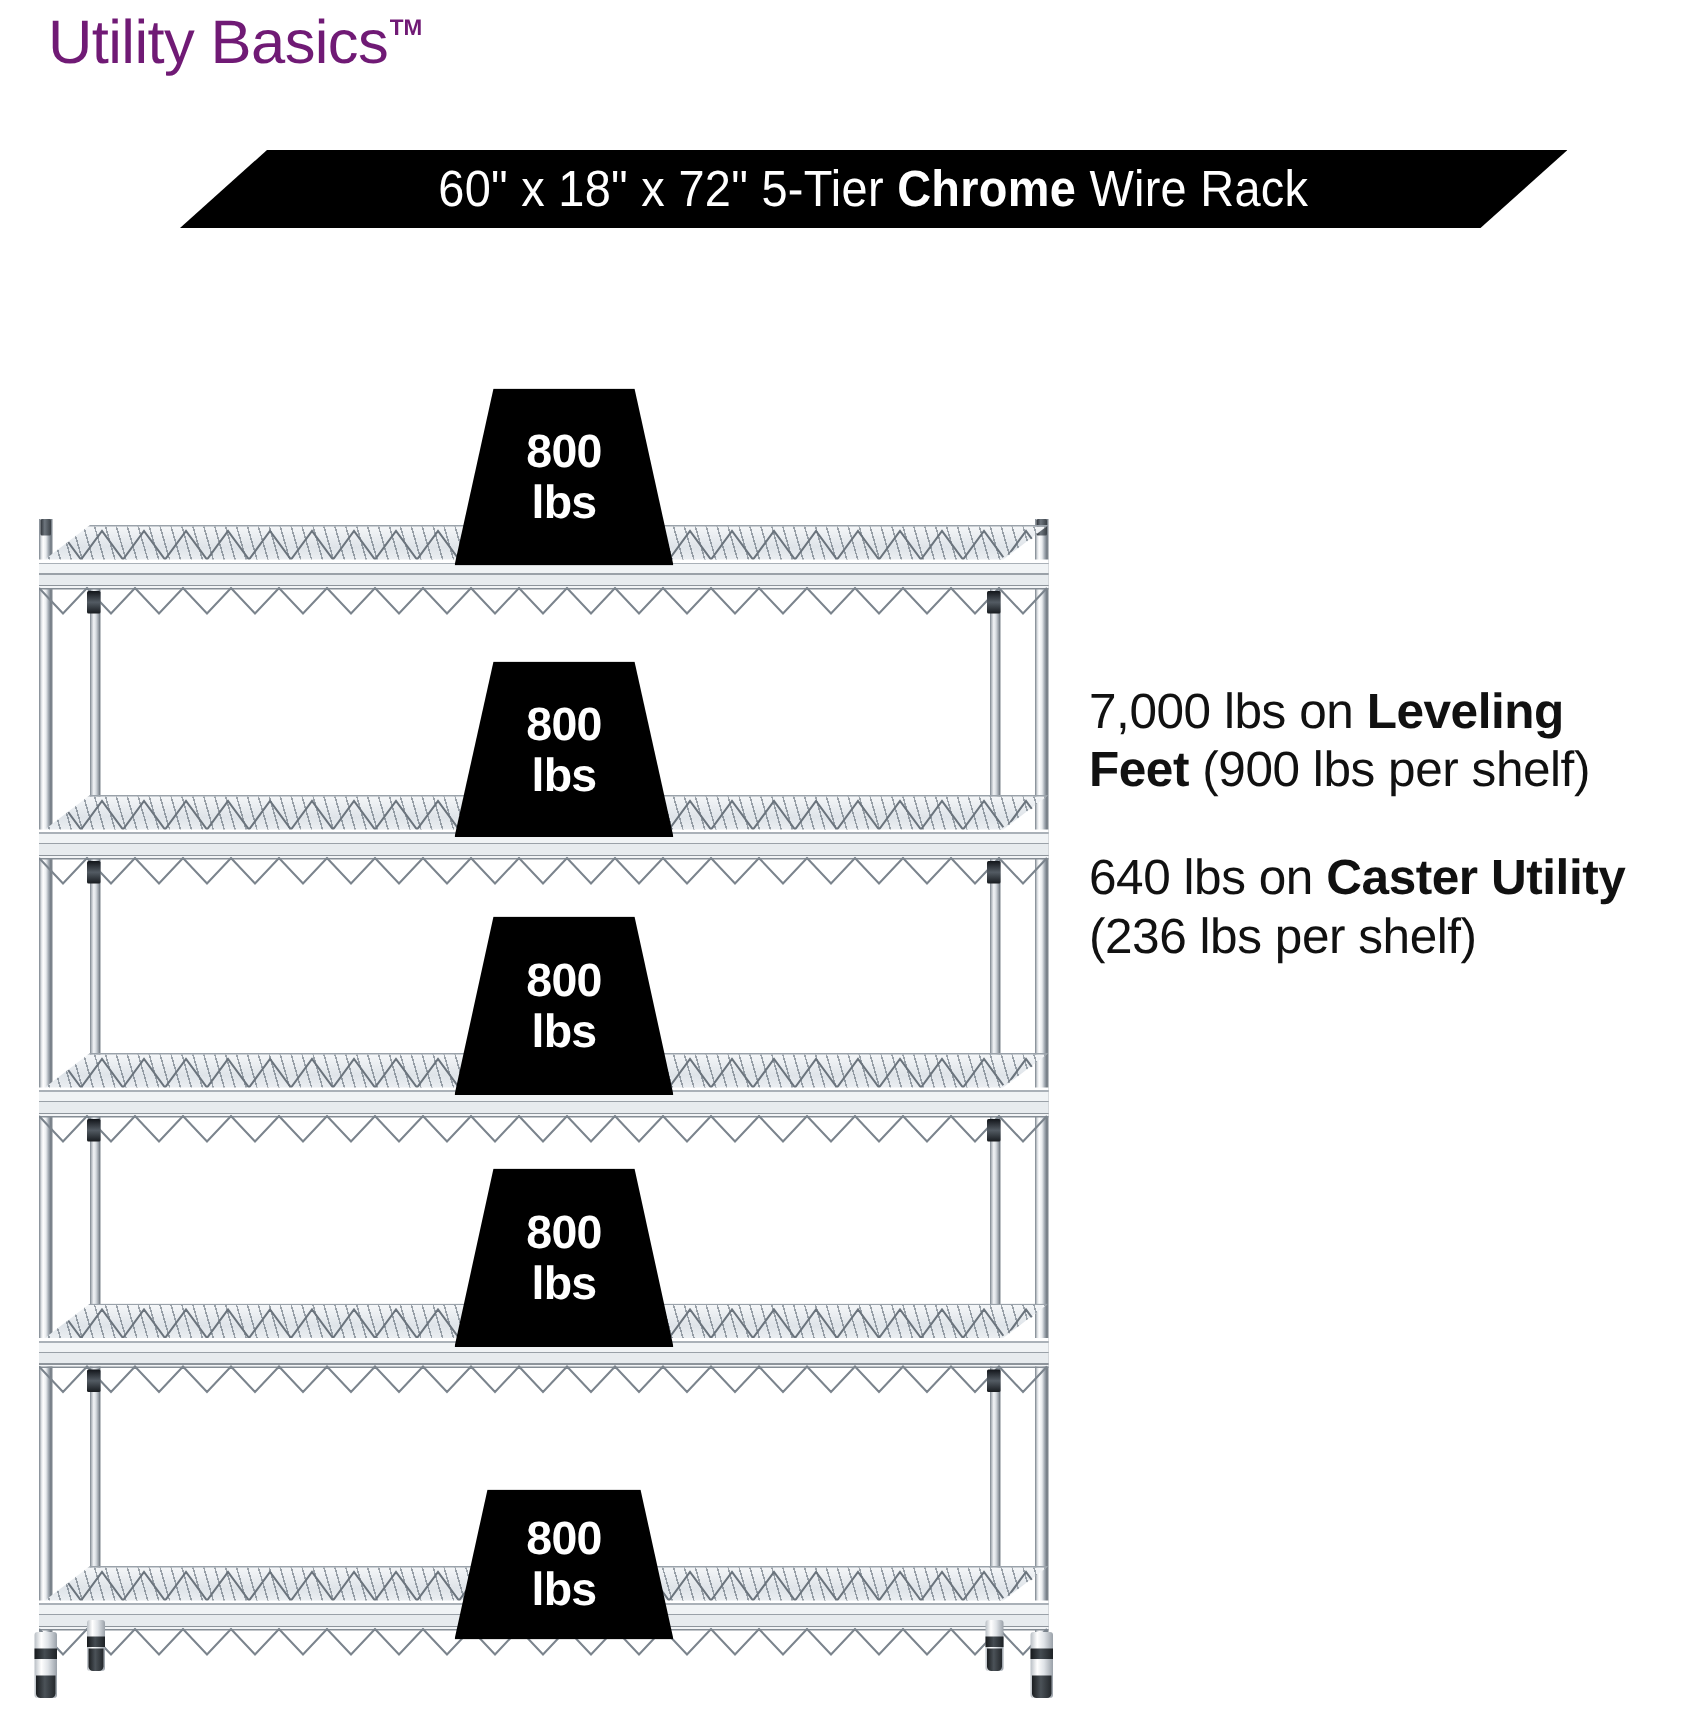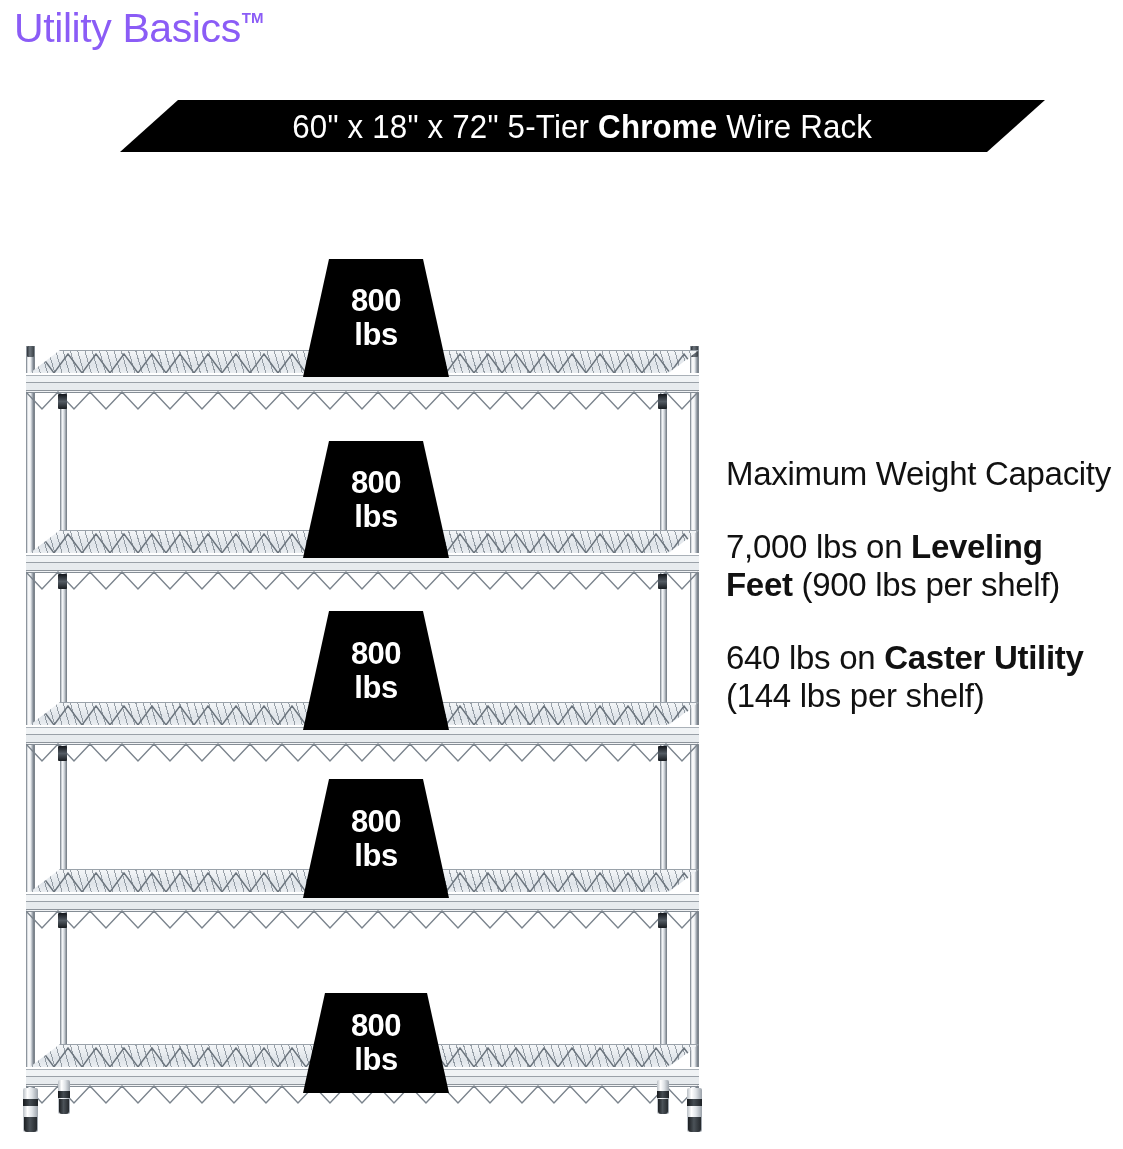--- a/index.html
+++ b/index.html
@@ -5,23 +5,23 @@
 <style>
   * { margin:0; padding:0; box-sizing:border-box; }
   html,body { background:#ffffff; }
   body {
     width:1123px; height:1149px; position:relative; overflow:hidden;
     font-family:"Liberation Sans", sans-serif; color:#111;
   }
 
   
   #brand-logo {
-    position:absolute; left:14px; top:6px;
+    position:absolute; left:32px; top:6px;
     font-size:41px; font-weight:400; letter-spacing:-0.4px;
-    color:#8b5cf6; line-height:1.1; white-space:nowrap;
+    color:#701a75; line-height:1.1; white-space:nowrap;
   }
   #brand-logo .tm {
     font-size:15px; vertical-align:super; letter-spacing:0;
     font-weight:700; position:relative; top:-4px; left:1px;
   }
 
   
   #title-banner {
     position:absolute; left:120px; top:100px; width:925px; height:52px;
     background:#000;
@@ -264,23 +264,22 @@
 </div>
 
 <div class="badge" style="left:303px; top:993px; width:146px; height:100px;
             clip-path:polygon(22px 0, 124px 0, 146px 100px, 0 100px);">
   <span class="num">800</span>
   <span class="unit">lbs</span>
 </div>
 
 <div id="capacity-panel">
 
-  <div class="para">Maximum Weight Capacity</div>
 
   <div class="para">
     <span>7,000</span><span> lbs on </span><b>Leveling Feet</b><span> (900 lbs per shelf)</span>
   </div>
 
   <div class="para">
-    <span>640</span><span> lbs on </span><b>Caster Utility</b><span> (144 lbs per shelf)</span>
+    <span>640</span><span> lbs on </span><b>Caster Utility</b><span> (236 lbs per shelf)</span>
   </div>
 
 </div>
 
 </body></html>

